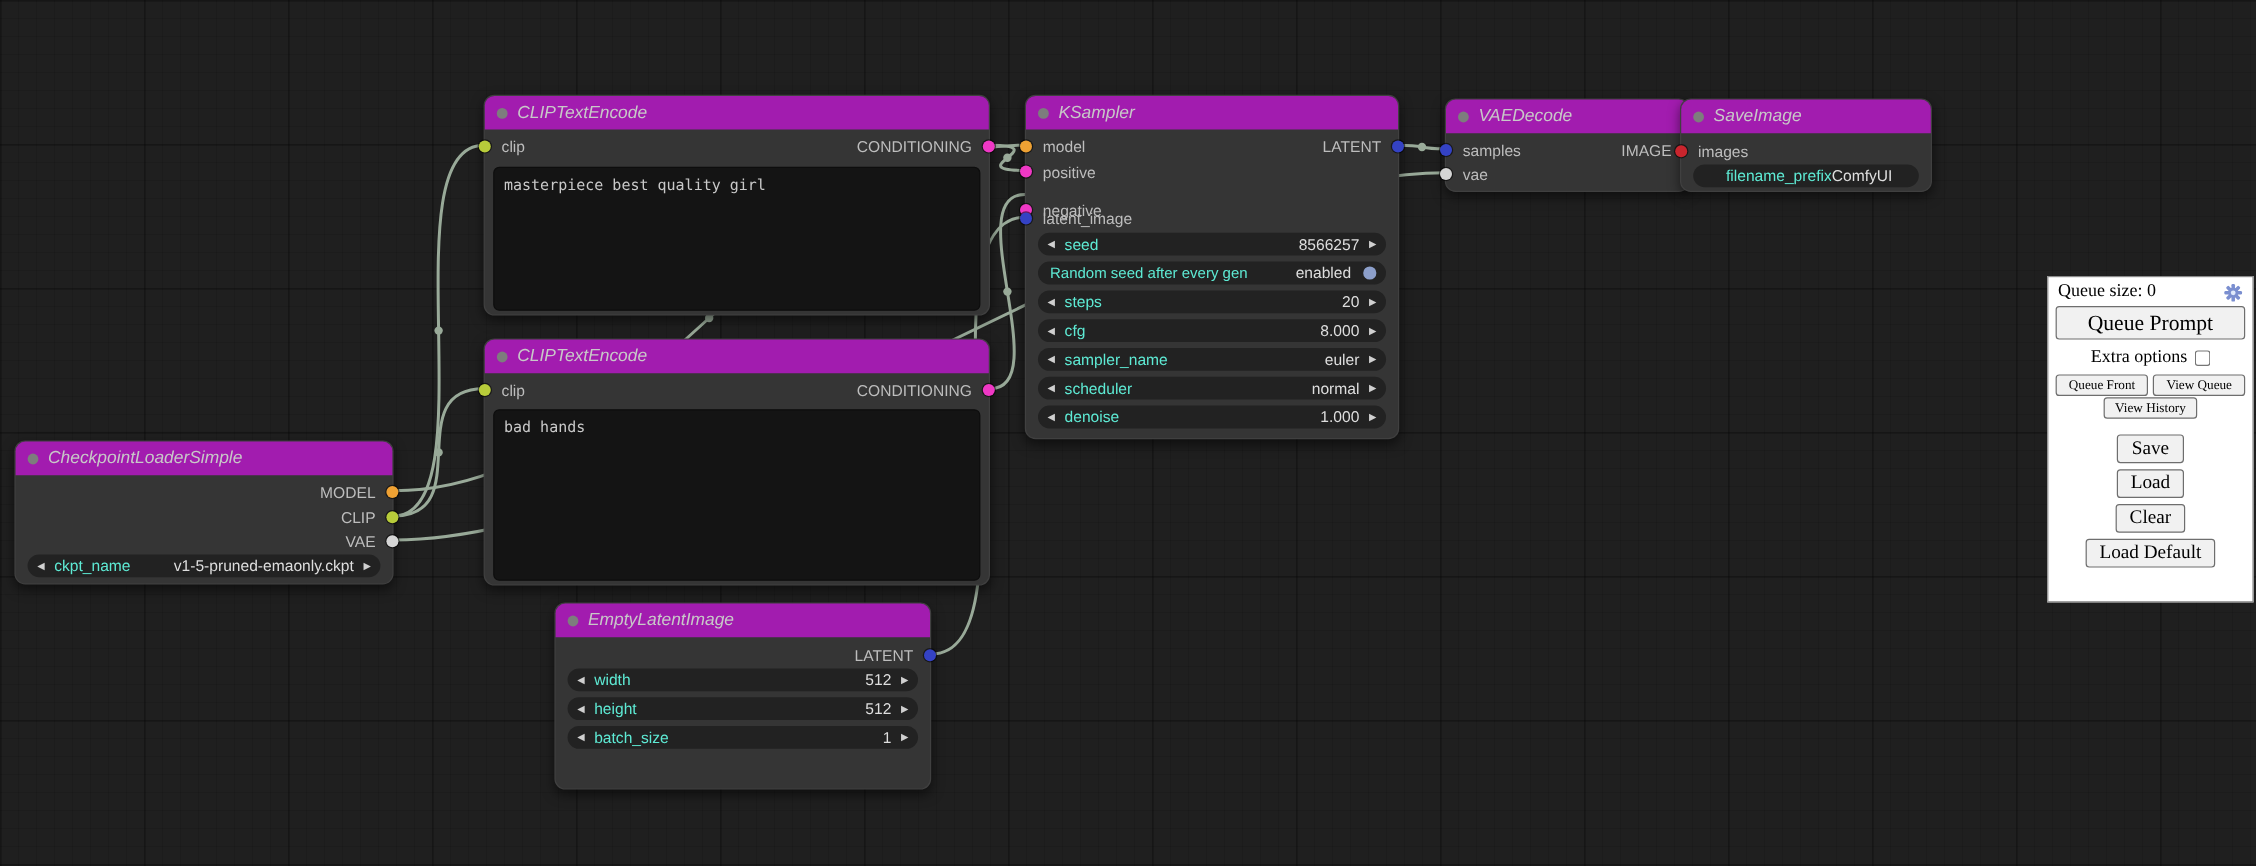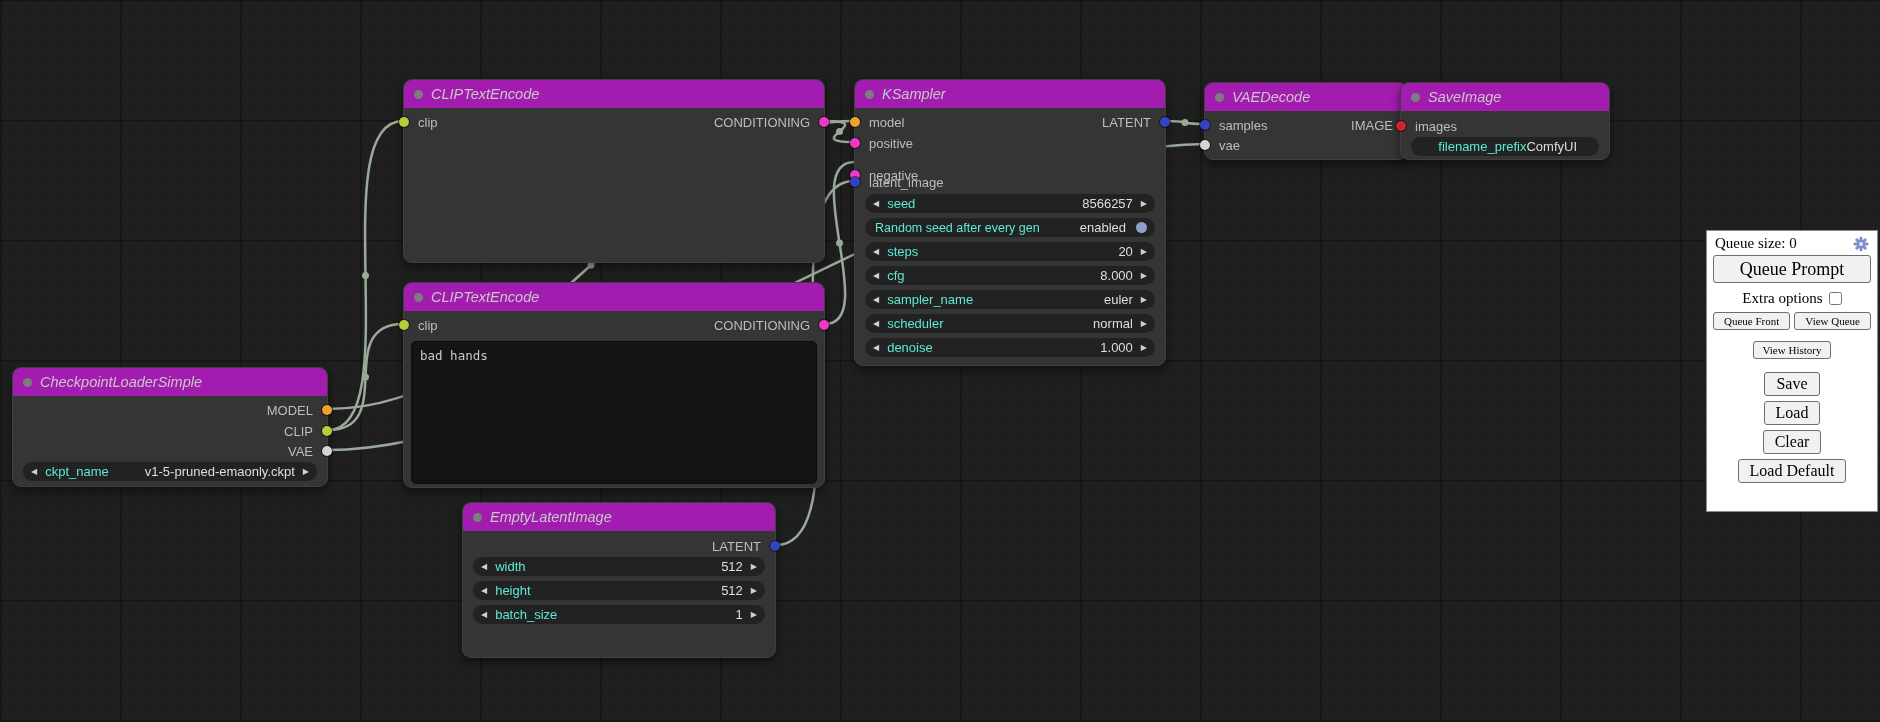--- a/index.html
+++ b/index.html
@@ -78,21 +78,21 @@
   .gear { width:16px; height:16px; display:inline-block; cursor:pointer; }
   .btn {
     font-family:"Liberation Serif", serif; background:#f1f1f1;
     border:1px solid #6e6e6e; border-radius:3px; color:#000; cursor:pointer;
   }
   .btn-queue { display:block; width:100%; height:28px; font-size:18px; margin-top:3px; }
   .extra { margin-top:7px; font-size:15px; display:flex; align-items:center; justify-content:center; gap:6px; }
   .extra input { width:13px; height:13px; }
   .row-small { display:flex; justify-content:space-between; margin-top:5px; gap:4px; }
   .btn-small { font-size:11px; padding:2px 5px; flex:1 1 auto; }
-  .row-history { margin-top:11px; display:flex; justify-content:center; }
+  .row-history { margin-top:1px; display:flex; justify-content:center; }
   .row-history .btn-small { flex:0 0 auto; min-width:78px; }
   .btn-med { display:block; margin:5px auto 0; font-size:16px; padding:2px 11px; }
   .mt-lg { margin-top:13px; }
 </style>
 </head>
 <body>
 
 <div class="graph">
 
   <svg class="links" width="1880" height="722">
@@ -147,20 +147,21 @@
       <span class="title-text">CLIPTextEncode</span>
     </div>
     <div class="slot in" style="top:33px;">
       <span class="slot-dot" style="background-color: rgb(184, 204, 58);"></span>
       <span class="slot-label">clip</span>
     </div>
     <div class="slot out" style="top:33px;">
       <span class="slot-label">CONDITIONING</span>
       <span class="slot-dot" style="background-color: rgb(239, 56, 197);"></span>
     </div>
+    <div class="textbox" style="top:59px; height:120px;">masterpiece best quality girl</div>
   </div>
 
   <div class="node" style="left:403px; top:282px; width:422px; height:206px;">
     <div class="node-title">
       <span class="title-dot" style="background-color: rgb(125, 125, 125);"></span>
       <span class="title-text">CLIPTextEncode</span>
     </div>
     <div class="slot in" style="top:33px;">
       <span class="slot-dot" style="background-color: rgb(184, 204, 58);"></span>
       <span class="slot-label">clip</span>

